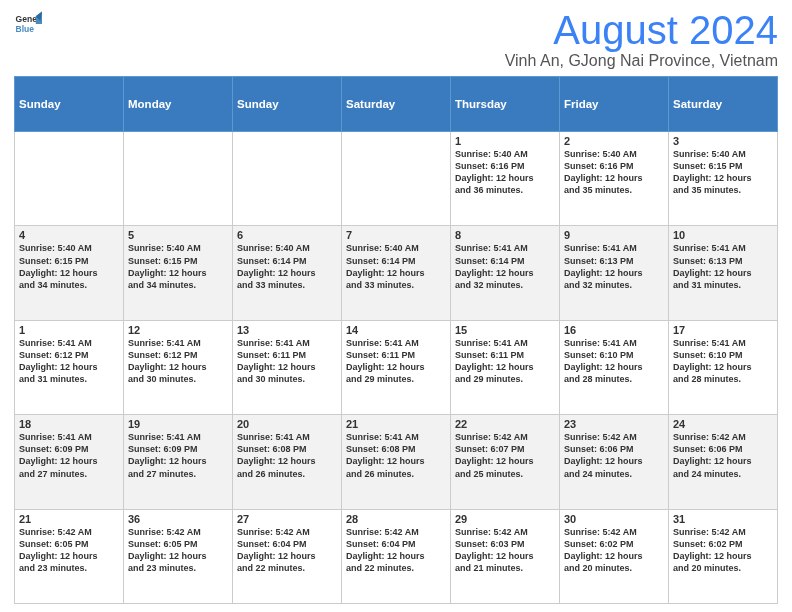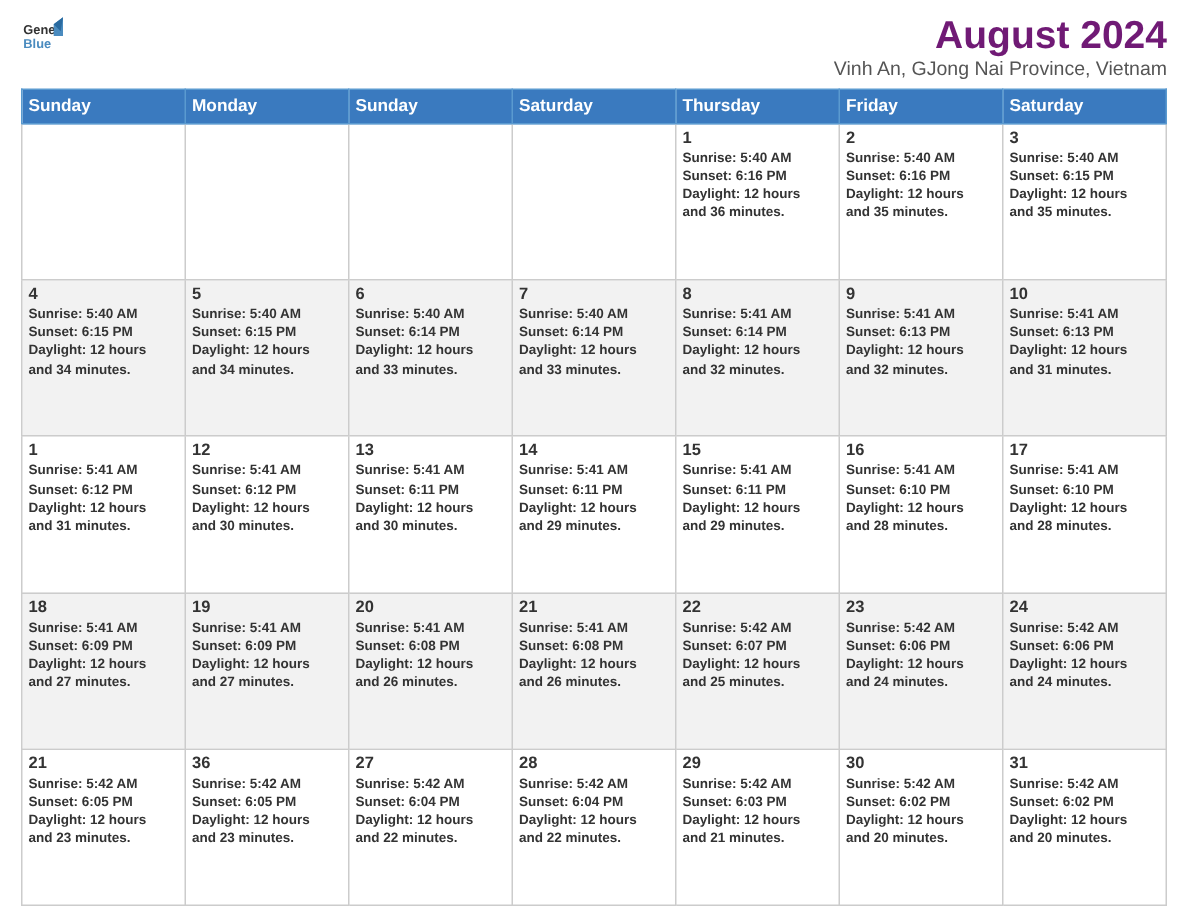--- a/index.html
+++ b/index.html
@@ -29,43 +29,43 @@
       gap: 4px;
     }
     .logo-icon {
       width: 28px;
       height: 28px;
     }
     .title-block {
       text-align: right;
     }
     .month-year {
-      font-size: 26px;
-      font-weight: bold;
-      color: #701a75;
+      font-size: 40px;
+      font-weight: normal;
+      color: #3b82f6;
       line-height: 1;
     }
     .location {
-      font-size: 13px;
+      font-size: 16px;
       color: #555;
       margin-top: 2px;
       margin-left: 32px;
     }
     .calendar {
       flex: 1;
       border-collapse: collapse;
       width: 100%;
       table-layout: fixed;
     }
     .calendar th {
       background: #3a7abf;
       color: #fff;
       font-size: 11.5px;
       font-weight: bold;
-      padding: 5px 4px;
+      padding: 21px 4px;
       text-align: left;
       border: 1px solid #5a9ad0;
     }
     .calendar td {
       border: 1px solid #ccc;
       vertical-align: top;
       padding: 3px 4px;
       font-size: 9.5px;
       color: #333;
       background: #fff;

